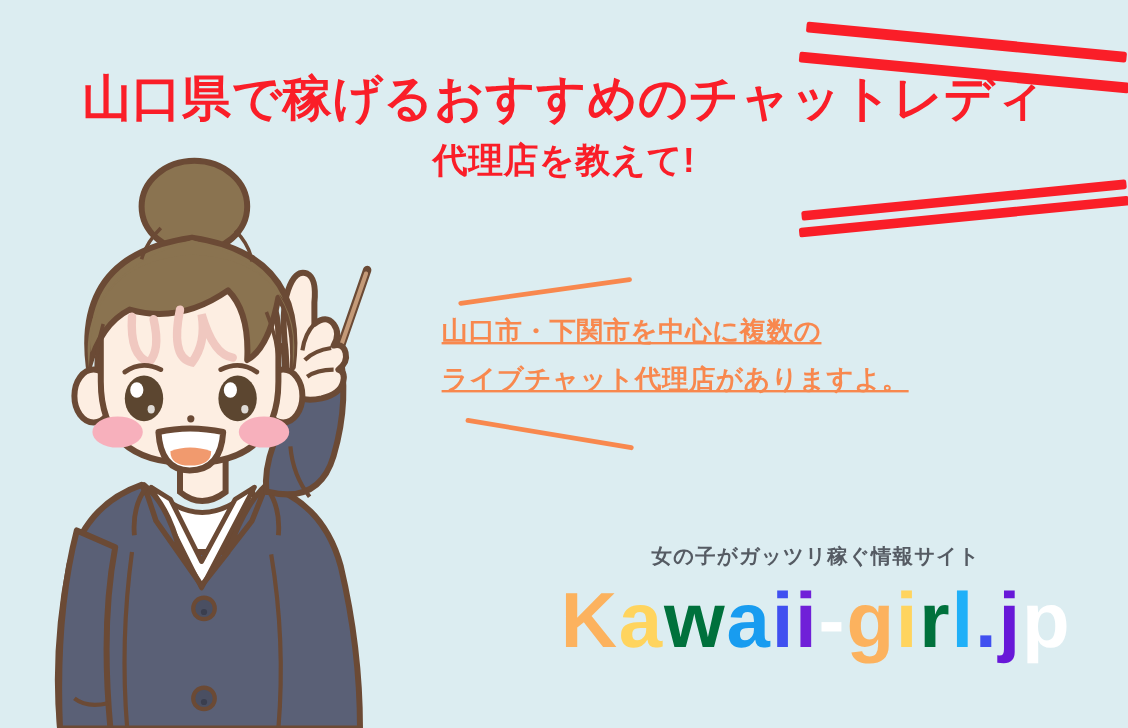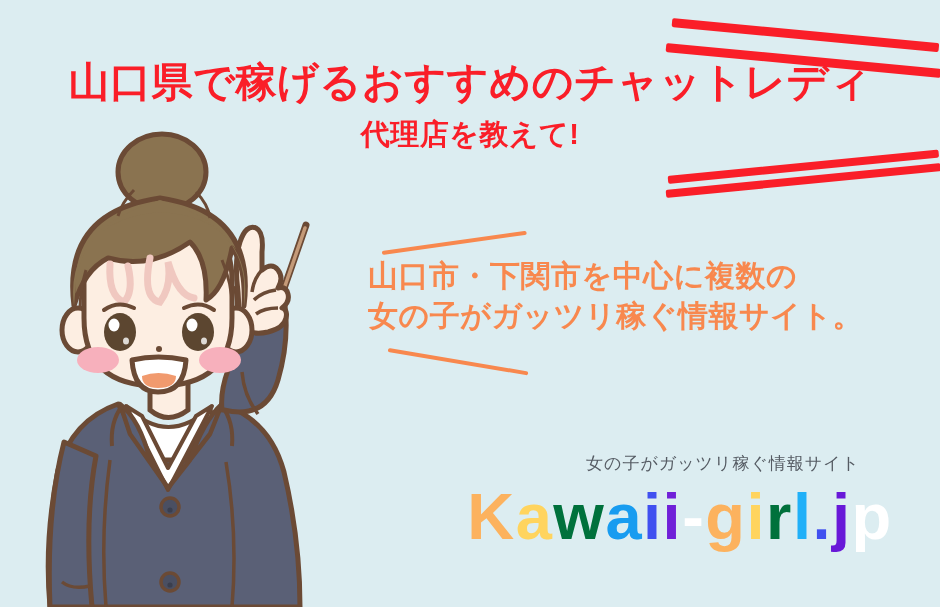--- a/index.html
+++ b/index.html
@@ -52,37 +52,38 @@
     letter-spacing: 0.5px;
     white-space: nowrap;
   }
   .title-line-2 { font-size: 29px; }
 
   .subtitle-block {
     position: absolute;
     left: 368px;
     top: 256px;
     color: #f8884e;
-    font-size: 30px;
+    font-size: 22px;
     font-weight: bold;
     line-height: 40px;
     letter-spacing: 0.5px;
     white-space: nowrap;
+    text-decoration: underline;
   }
 
   
   .tagline {
     position: absolute;
     left: 500px;
     top: 452px;
     width: 360px;
-    text-align: right;
+    text-align: center;
     color: #555b63;
     font-size: 17px;
-    font-weight: normal;
+    font-weight: bold;
     letter-spacing: 1px;
     white-space: nowrap;
   }
   .logo {
     position: absolute;
     left: 452px;
     top: 484px;
     width: 456px;
     text-align: center;
     font-size: 65px;
@@ -109,21 +110,21 @@
   <div class="orange-line ol-top"></div>
   <div class="orange-line ol-bot"></div>
 
   <div class="title-block">
     <div>山口県で稼げるおすすめのチャットレディ</div>
     <div class="title-line-2">代理店を教えて!</div>
   </div>
 
   <div class="subtitle-block">
     <div>山口市・下関市を中心に複数の</div>
-    <div>女の子がガッツリ稼ぐ情報サイト。</div>
+    <div>ライブチャット代理店がありますよ。</div>
   </div>
 
   <div class="tagline">女の子がガッツリ稼ぐ情報サイト</div>
   <div class="logo" id="logo"><span style="color: rgb(252, 178, 94);">K</span><span style="color: rgb(255, 212, 94);">a</span><span style="color: rgb(0, 113, 60);">w</span><span style="color: rgb(24, 156, 240);">a</span><span style="color: rgb(64, 80, 240);">i</span><span style="color: rgb(112, 32, 216);">i</span><span style="color: rgb(255, 255, 255);">-</span><span style="color: rgb(252, 178, 94);">g</span><span style="color: rgb(255, 212, 94);">i</span><span style="color: rgb(0, 113, 60);">r</span><span style="color: rgb(32, 176, 248);">l</span><span style="color: rgb(64, 80, 240);">.</span><span style="color: rgb(104, 24, 216);">j</span><span style="color: rgb(255, 255, 255);">p</span></div>
 
   <svg id="illustration" width="400" height="487" viewBox="0 0 400 487">
 
     <g>
       <line x1="306" y1="105" x2="246" y2="278" stroke="#6b4a35" stroke-width="7" stroke-linecap="round"></line>
       <line x1="305" y1="108" x2="247" y2="276" stroke="#c49a78" stroke-width="3.5" stroke-linecap="round"></line>

